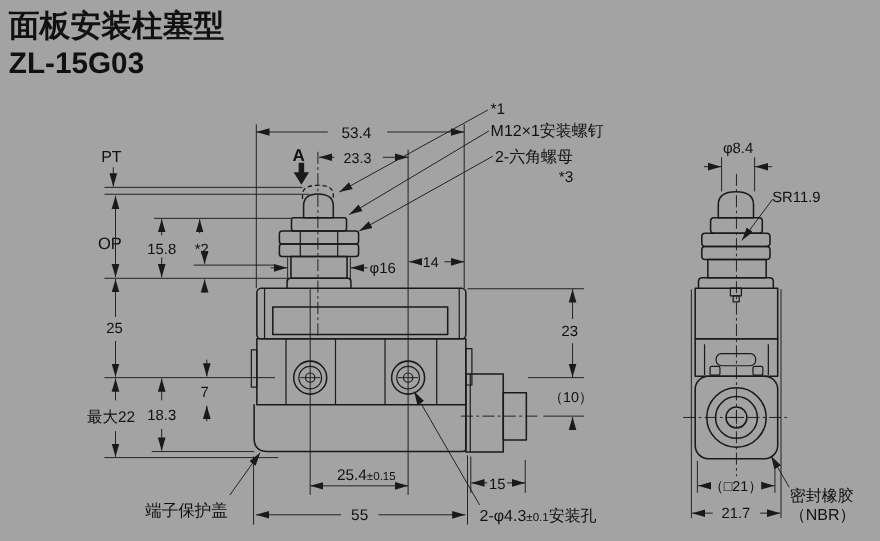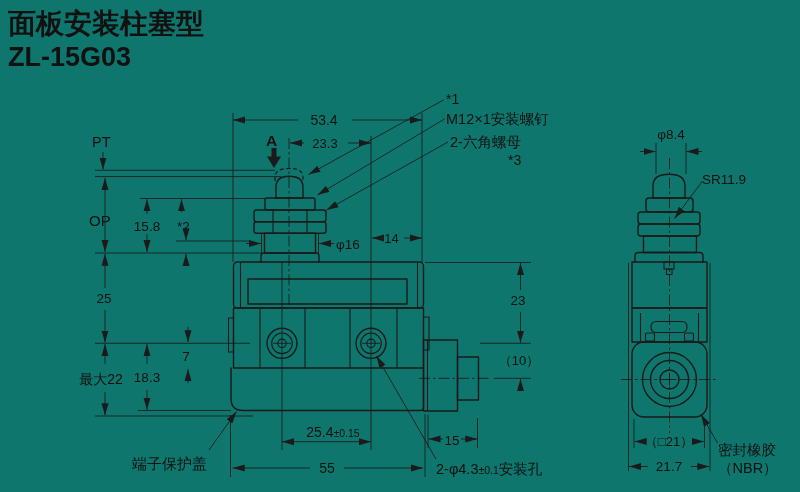--- a/index.html
+++ b/index.html
@@ -1,16 +1,16 @@
 <!DOCTYPE html>
 <html><head>
 <meta charset="utf-8">
 <style>
   html,body{margin:0;padding:0;background:#ffffff;}
-  .page{position:relative;width:800px;height:492px;background:#0f766e;overflow:hidden;}
+  .page{position:relative;width:800px;height:492px;background:#a3a3a3;overflow:hidden;}
   svg text{font-family:"Liberation Sans","DejaVu Sans",sans-serif;fill:#111;}
   .o{fill:none;stroke:#1a1a1a;stroke-width:1.4;stroke-linejoin:round;stroke-linecap:round;}
   .o2{fill:none;stroke:#1a1a1a;stroke-width:1.1;stroke-linejoin:round;}
   .d{fill:none;stroke:#1a1a1a;stroke-width:0.85;}
   .cl{fill:none;stroke:#1a1a1a;stroke-width:0.85;stroke-dasharray:11 3 2.5 3;}
   .dash{fill:none;stroke:#1a1a1a;stroke-width:1.2;stroke-dasharray:4 2.6;}
   .t28b{font-size:28px;font-weight:bold;}
   .t27b{font-size:27px;font-weight:bold;}
   .t15b{font-size:15.5px;font-weight:bold;}
   .t15{font-size:15px;}

